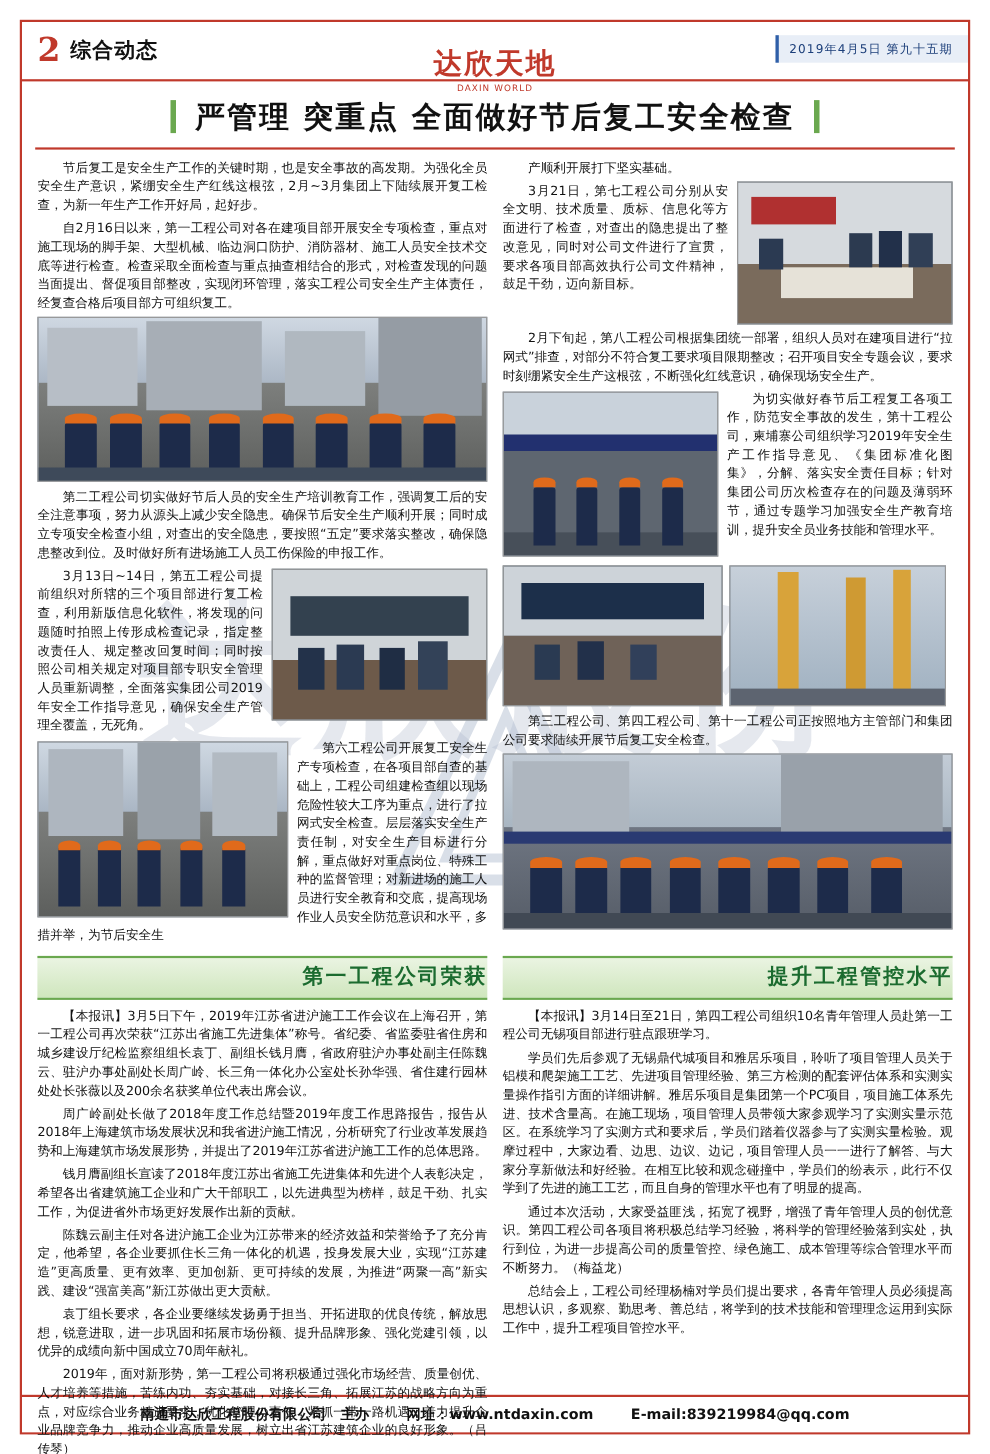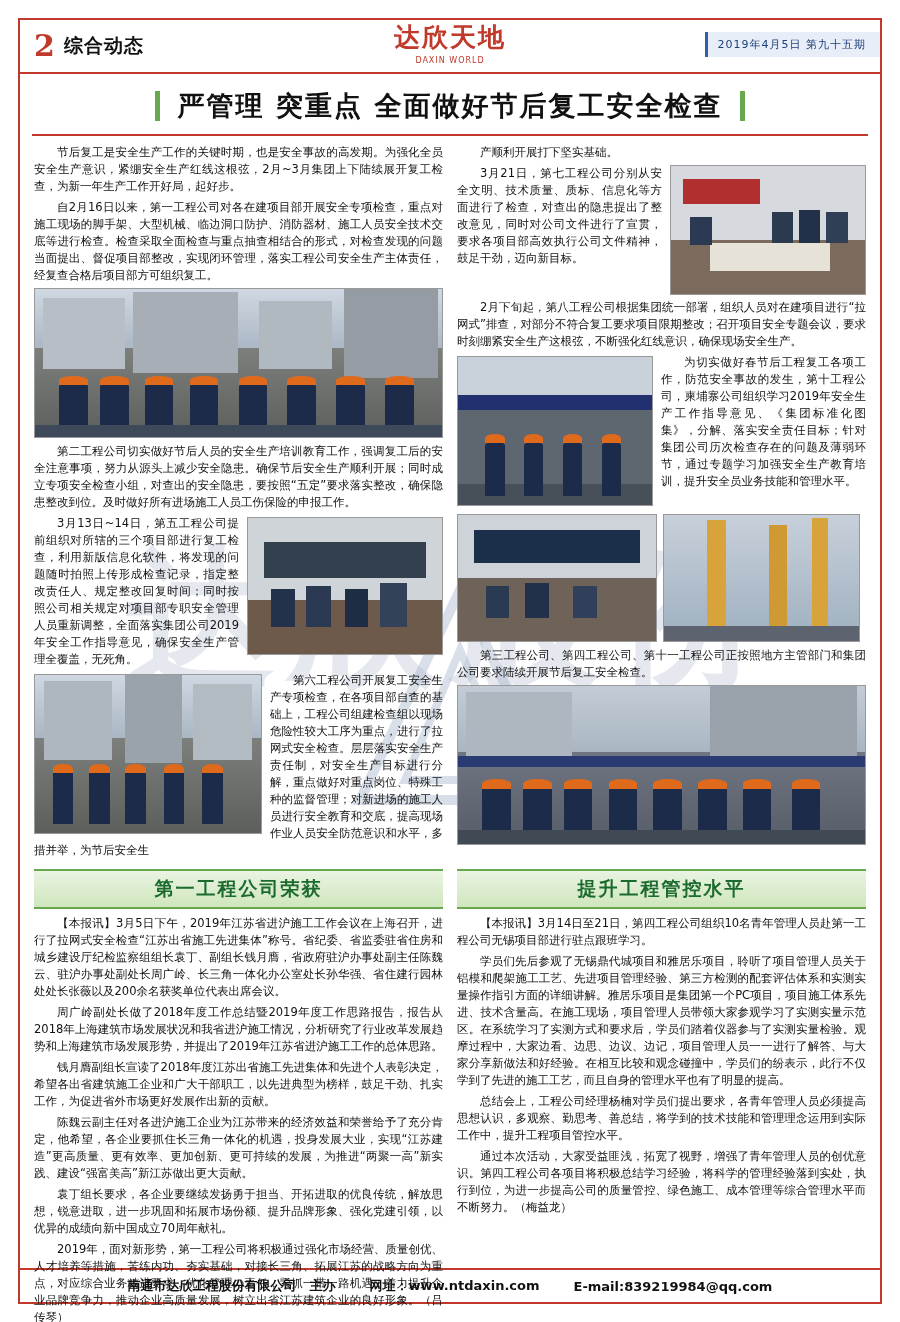--- a/index.html
+++ b/index.html
@@ -29,21 +29,21 @@
   .page-num {
     font-size: 30px; font-weight: bold; color: #c0392b;
     margin-left: 14px; line-height: 1; font-family: "DejaVu Serif", serif;
   }
   .section-name {
     font-size: 19px; font-weight: bold; color: #111;
     margin-left: 9px; letter-spacing: 1px;
   }
   .paper-logo {
     position: absolute; left: 50%; transform: translateX(-50%);
-    top: 0;
+    top: 20px;
     display:flex; align-items:center;
   }
   .paper-logo .logo-text {
     font-size: 26px; font-weight: bold; color: #c0392b;
     letter-spacing: 2px; font-family: "DejaVu Serif", serif;
   }
   .paper-logo .logo-sub {
     font-size: 8px; color: #c0392b; letter-spacing:1px;
     text-align:center; margin-top:1px;
   }
@@ -116,21 +116,21 @@
   .features { display:flex; gap:14px; padding: 6px 14px 0 14px; position:relative; z-index:2;}
   .feature { width: 409px; }
   .fbanner {
     background: linear-gradient(#eaf4e2, #cfe6bd);
     border-top: 2px solid #6aa84f;
     border-bottom: 2px solid #6aa84f;
     text-align:center; padding: 6px 0 7px 0;
   }
   .fbanner .l1, .fbanner .l2 {
     font-size: 19px; font-weight:bold; color:#1b6b2f;
-    font-family:"DejaVu Serif", serif; letter-spacing:2px; line-height:23px;
+    font-family:"DejaVu Serif", serif; letter-spacing:2px; line-height:23px;text-align:right;
   }
   .fbody { padding-top:6px; }
   .fbody p { font-size:11.5px; line-height:17px; text-align:justify; margin:0 0 4px 0; text-indent:2em; color:#111; }
 
   
   .footer {
     position:absolute; left:0; bottom:0; width:100%;
     border-top:2px solid #c0392b;
     height: 34px;
     display:flex; align-items:center; justify-content:center; gap: 34px;
@@ -325,38 +325,38 @@
     </div>
   </div>
 
   <div class="features">
 
     <div class="feature">
       <div class="fbanner">
         <div class="l1">第一工程公司荣获</div>
       </div>
       <div class="fbody">
-        <p>【本报讯】3月5日下午，2019年江苏省进沪施工工作会议在上海召开，进行了拉网式安全检查“江苏出省施工先进集体”称号。省纪委、省监委驻省住房和城乡建设厅纪检监察组组长袁丁、副组长钱月膺，省政府驻沪办事处副主任陈魏云、驻沪办事处副处长周广岭、长三角一体化办公室处长孙华强、省住建行园林处处长张薇以及200余名获奖单位代表出席会议。</p>
+        <p>【本报讯】3月5日下午，2019年江苏省进沪施工工作会议在上海召开，第一工程公司再次荣获“江苏出省施工先进集体”称号。省纪委、省监委驻省住房和城乡建设厅纪检监察组组长袁丁、副组长钱月膺，省政府驻沪办事处副主任陈魏云、驻沪办事处副处长周广岭、长三角一体化办公室处长孙华强、省住建行园林处处长张薇以及200余名获奖单位代表出席会议。</p>
         <p>周广岭副处长做了2018年度工作总结暨2019年度工作思路报告，报告从2018年上海建筑市场发展状况和我省进沪施工情况，分析研究了行业改革发展趋势和上海建筑市场发展形势，并提出了2019年江苏省进沪施工工作的总体思路。</p>
         <p>钱月膺副组长宣读了2018年度江苏出省施工先进集体和先进个人表彰决定，希望各出省建筑施工企业和广大干部职工，以先进典型为榜样，鼓足干劲、扎实工作，为促进省外市场更好发展作出新的贡献。</p>
         <p>陈魏云副主任对各进沪施工企业为江苏带来的经济效益和荣誉给予了充分肯定，他希望，各企业要抓住长三角一体化的机遇，投身发展大业，实现“江苏建造”更高质量、更有效率、更加创新、更可持续的发展，为推进“两聚一高”新实践、建设“强富美高”新江苏做出更大贡献。</p>
         <p>袁丁组长要求，各企业要继续发扬勇于担当、开拓进取的优良传统，解放思想，锐意进取，进一步巩固和拓展市场份额、提升品牌形象、强化党建引领，以优异的成绩向新中国成立70周年献礼。</p>
         <p>2019年，面对新形势，第一工程公司将积极通过强化市场经营、质量创优、人才培养等措施，苦练内功、夯实基础，对接长三角、拓展江苏的战略方向为重点，对应综合业务精进要求，优化管理の责任，紧抓一带一路机遇，着力提升企业品牌竞争力，推动企业高质量发展，树立出省江苏建筑企业的良好形象。（吕传琴）</p>
       </div>
     </div>
 
     <div class="feature">
       <div class="fbanner">
         <div class="l2">提升工程管控水平</div>
       </div>
       <div class="fbody">
         <p>【本报讯】3月14日至21日，第四工程公司组织10名青年管理人员赴第一工程公司无锡项目部进行驻点跟班学习。</p>
         <p>学员们先后参观了无锡鼎代城项目和雅居乐项目，聆听了项目管理人员关于铝模和爬架施工工艺、先进项目管理经验、第三方检测的配套评估体系和实测实量操作指引方面的详细讲解。雅居乐项目是集团第一个PC项目，项目施工体系先进、技术含量高。在施工现场，项目管理人员带领大家参观学习了实测实量示范区。在系统学习了实测方式和要求后，学员们踏着仪器参与了实测实量检验。观摩过程中，大家边看、边思、边议、边记，项目管理人员一一进行了解答、与大家分享新做法和好经验。在相互比较和观念碰撞中，学员们的纷表示，此行不仅学到了先进的施工工艺，而且自身的管理水平也有了明显的提高。</p>
+        <p>通过本次活动，大家受益匪浅，拓宽了视野，增强了青年管理人员的创优意识。第四工程公司各项目将积极总结学习经验，将科学的管理经验落到实处，执行到位，为进一步提高公司的质量管控、绿色施工、成本管理等综合管理水平而不断努力。（梅益龙）</p>
         <p>总结会上，工程公司经理杨楠对学员们提出要求，各青年管理人员必须提高思想认识，多观察、勤思考、善总结，将学到的技术技能和管理理念运用到实际工作中，提升工程项目管控水平。</p>
-        <p>通过本次活动，大家受益匪浅，拓宽了视野，增强了青年管理人员的创优意识。第四工程公司各项目将积极总结学习经验，将科学的管理经验落到实处，执行到位，为进一步提高公司的质量管控、绿色施工、成本管理等综合管理水平而不断努力。（梅益龙）</p>
       </div>
     </div>
 
   </div>
 
   <div class="footer">
     <span>南通市达欣工程股份有限公司　主办</span>
     <span>网址：www.ntdaxin.com</span>
     <span>E-mail:839219984@qq.com</span>
   </div>

